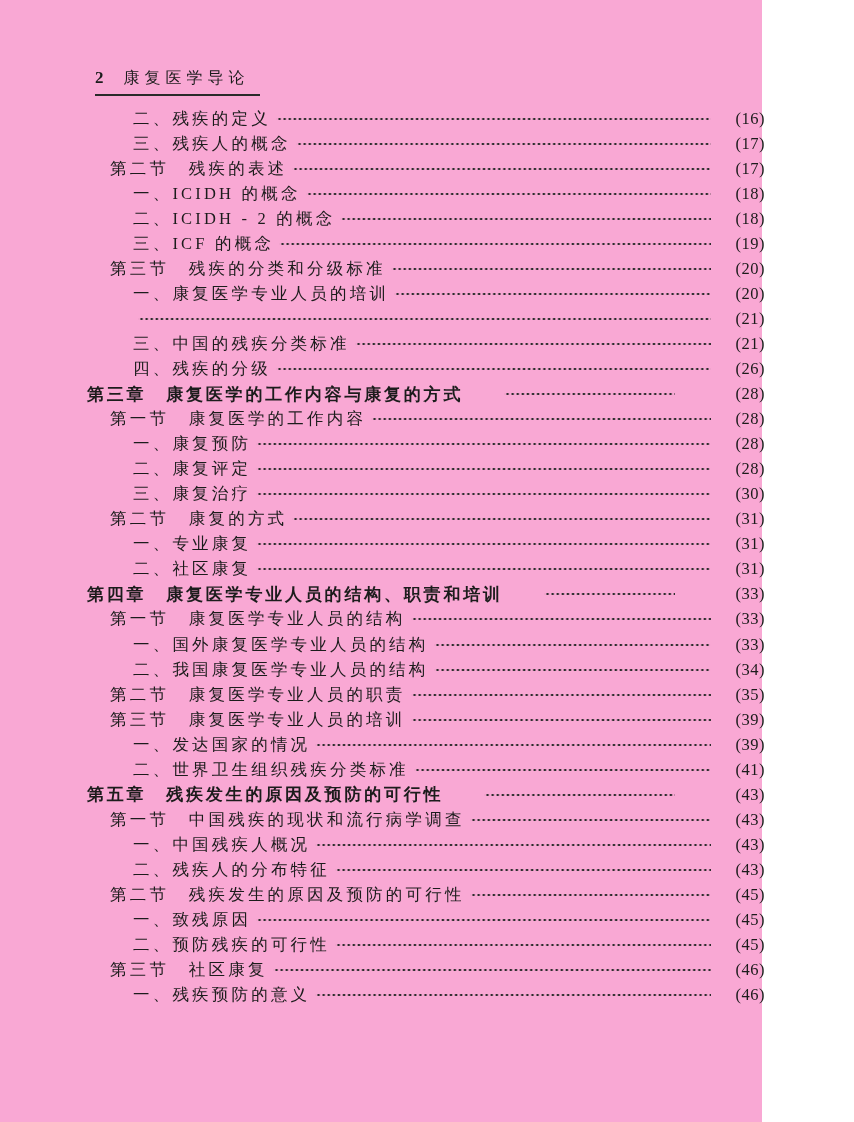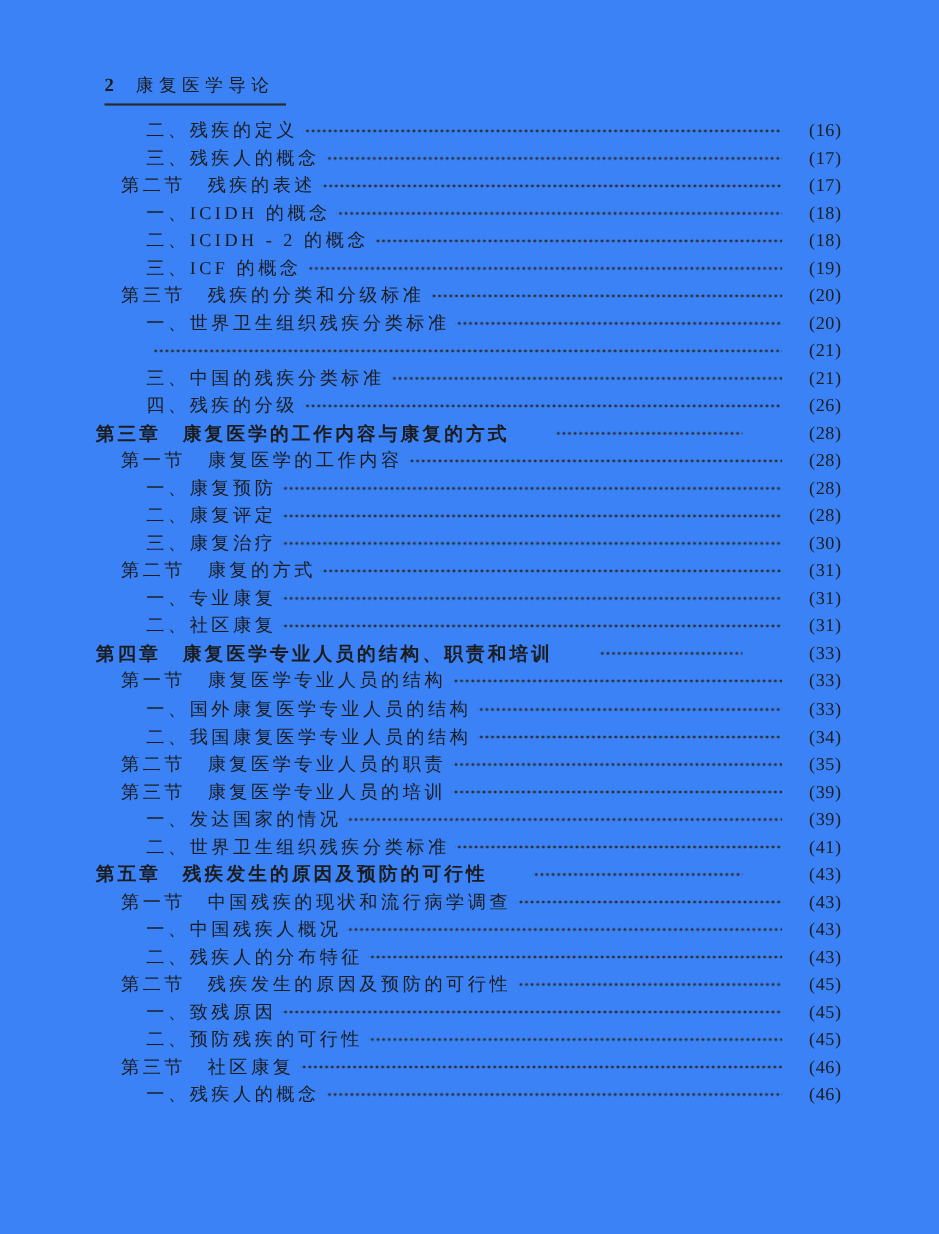--- a/index.html
+++ b/index.html
@@ -7,23 +7,23 @@
     padding: 0;
     background: #ffffff;
     width: 854px;
     height: 1122px;
     overflow: hidden;
     font-family: "Liberation Serif", "DejaVu Serif", serif;
     color: #1c1c1c;
   }
   .page {
     position: relative;
-    width: 854px;
+    width: 762px;
     height: 1122px;
-    background: #3b82f6;
+    background: #f9a8d4;
   }
   .header {
     position: absolute;
     left: 95px;
     top: 68px;
     display: inline-block;
     border-bottom: 2px solid #2a2a2a;
     padding: 0 10px 5px 0;
     white-space: nowrap;
   }
@@ -118,21 +118,21 @@
         <span class="label">三、ICF 的概念</span>
         <span class="leader"></span>
         <span class="pagenum">(19)</span>
       </div>
       <div class="toc-row level-section">
         <span class="label">第三节　残疾的分类和分级标准</span>
         <span class="leader"></span>
         <span class="pagenum">(20)</span>
       </div>
       <div class="toc-row level-item">
-        <span class="label">一、世界卫生组织残疾分类标准</span>
+        <span class="label">一、康复医学专业人员的培训</span>
         <span class="leader"></span>
         <span class="pagenum">(20)</span>
       </div>
       <div class="toc-row level-item">
         <span class="leader"></span>
         <span class="pagenum">(21)</span>
       </div>
       <div class="toc-row level-item">
         <span class="label">三、中国的残疾分类标准</span>
         <span class="leader"></span>
@@ -257,18 +257,18 @@
         <span class="label">二、预防残疾的可行性</span>
         <span class="leader"></span>
         <span class="pagenum">(45)</span>
       </div>
       <div class="toc-row level-section">
         <span class="label">第三节　社区康复</span>
         <span class="leader"></span>
         <span class="pagenum">(46)</span>
       </div>
       <div class="toc-row level-item">
-        <span class="label">一、残疾人的概念</span>
+        <span class="label">一、残疾预防的意义</span>
         <span class="leader"></span>
         <span class="pagenum">(46)</span>
       </div>
     </div>
 </div>
 
 </body></html>

